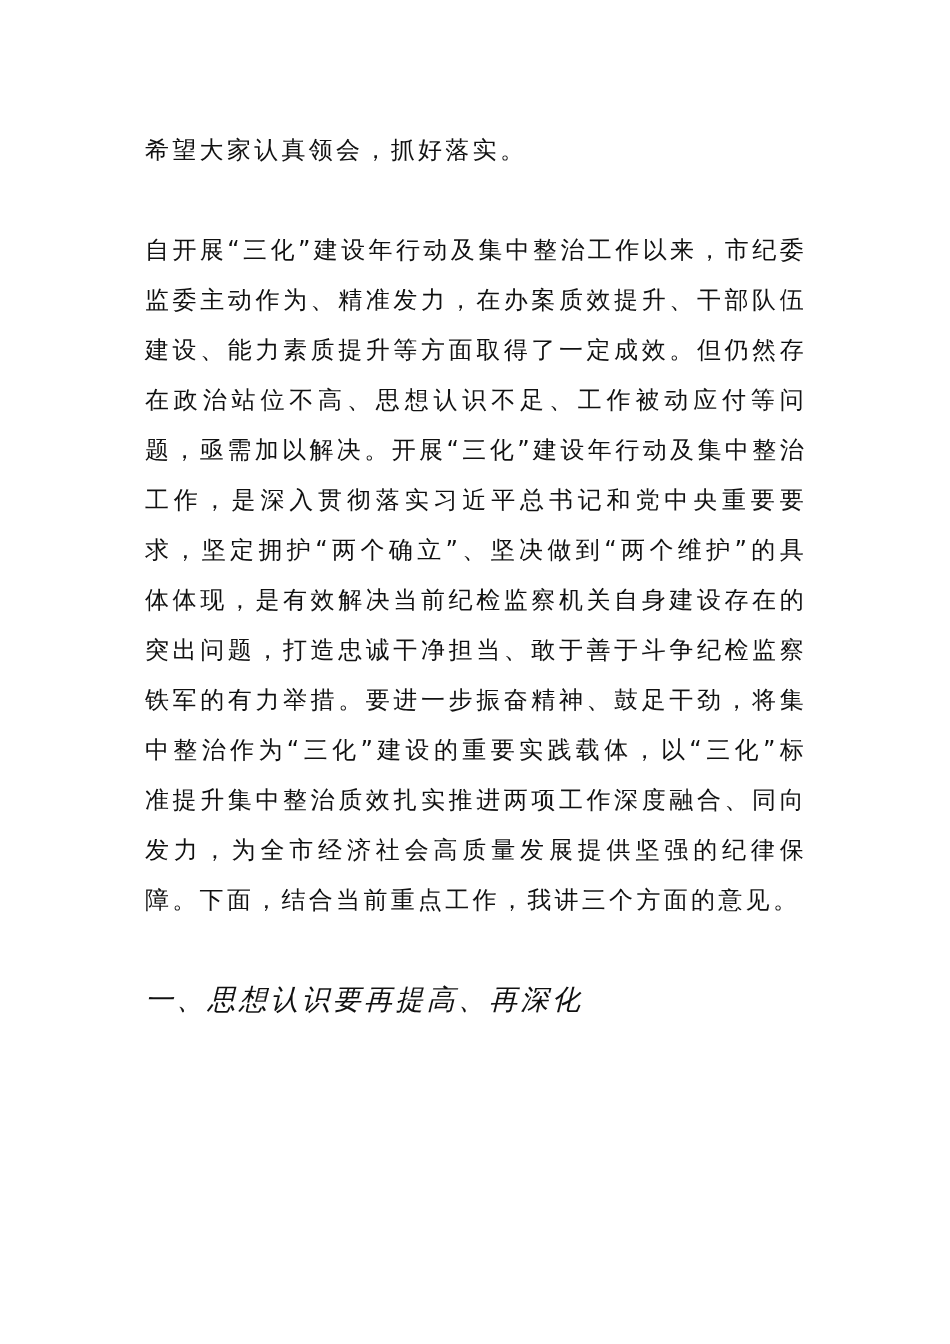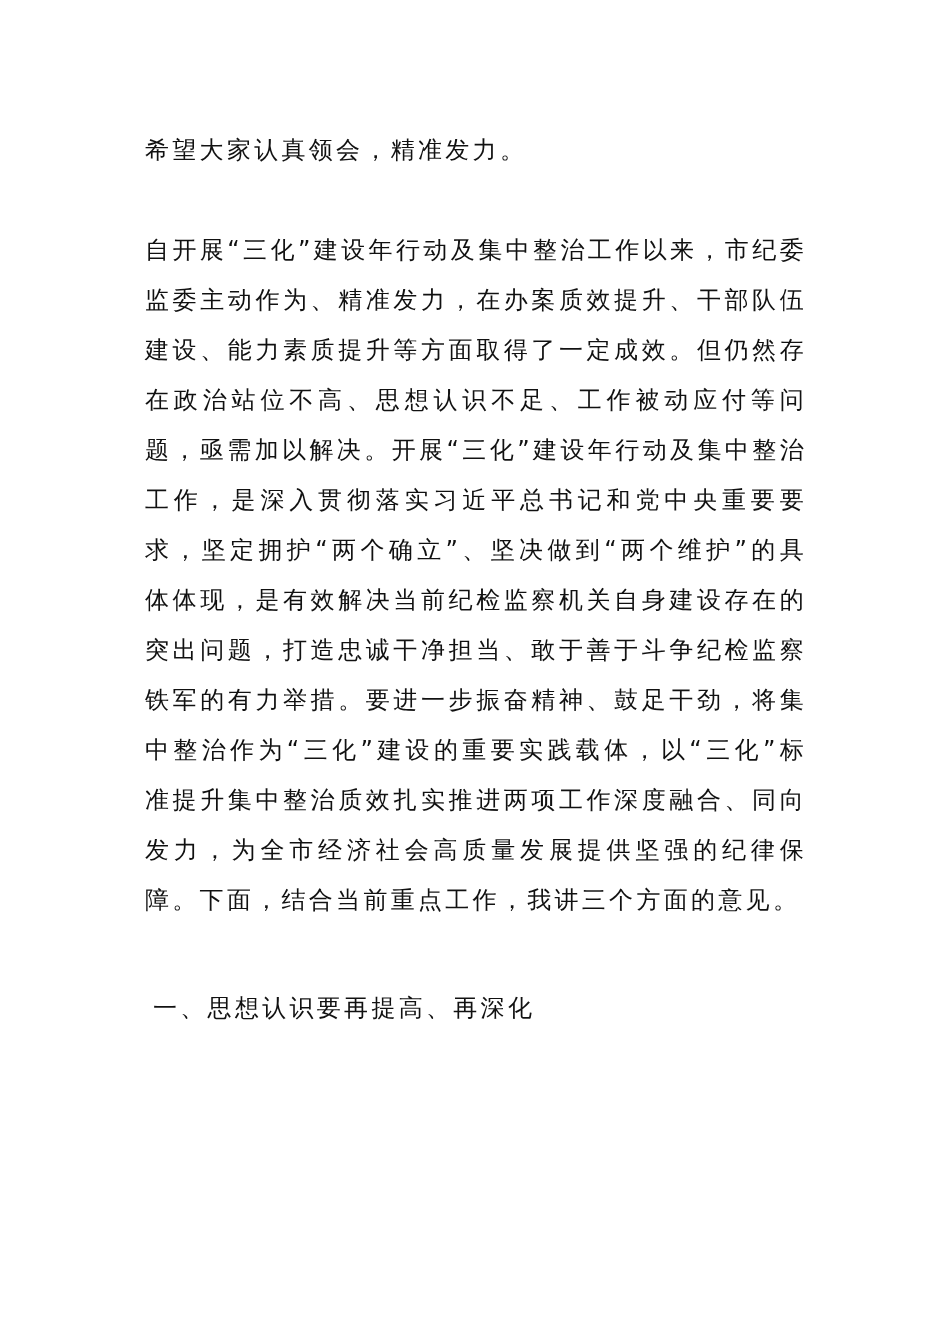--- a/index.html
+++ b/index.html
@@ -28,30 +28,31 @@
       letter-spacing: 3.3px;
       text-align: justify;
       text-align-last: left;
       width: 662px;
       word-break: break-all;
     }
     .gap {
       height: 50px;
     }
     .heading {
-      margin: 8px;
-      font-size: 24px;
+      margin: 0;
+      font-size: 28px;
       line-height: 50px;
       letter-spacing: 3.3px;
       font-weight: normal;
+      font-style: italic;
     }
   </style>
 </head>
 <body>
 
 <div class="page">
-  <p class="para">希望大家认真领会，精准发力。</p>
+  <p class="para">希望大家认真领会，抓好落实。</p>
   <div class="gap"></div>
   <p class="para">自开展“三化”建设年行动及集中整治工作以来，市纪委监委主动作为、精准发力，在办案质效提升、干部队伍建设、能力素质提升等方面取得了一定成效。但仍然存在政治站位不高、思想认识不足、工作被动应付等问题，亟需加以解决。开展“三化”建设年行动及集中整治工作，是深入贯彻落实习近平总书记和党中央重要要求，坚定拥护“两个确立”、坚决做到“两个维护”的具体体现，是有效解决当前纪检监察机关自身建设存在的突出问题，打造忠诚干净担当、敢于善于斗争纪检监察铁军的有力举措。要进一步振奋精神、鼓足干劲，将集中整治作为“三化”建设的重要实践载体，以“三化”标准提升集中整治质效扎实推进两项工作深度融合、同向发力，为全市经济社会高质量发展提供坚强的纪律保障。下面，结合当前重点工作，我讲三个方面的意见。</p>
   <div class="gap"></div>
   <h2 class="heading">一、思想认识要再提高、再深化</h2>
   <div class="gap"></div>
 </div>
 
 </body></html>

